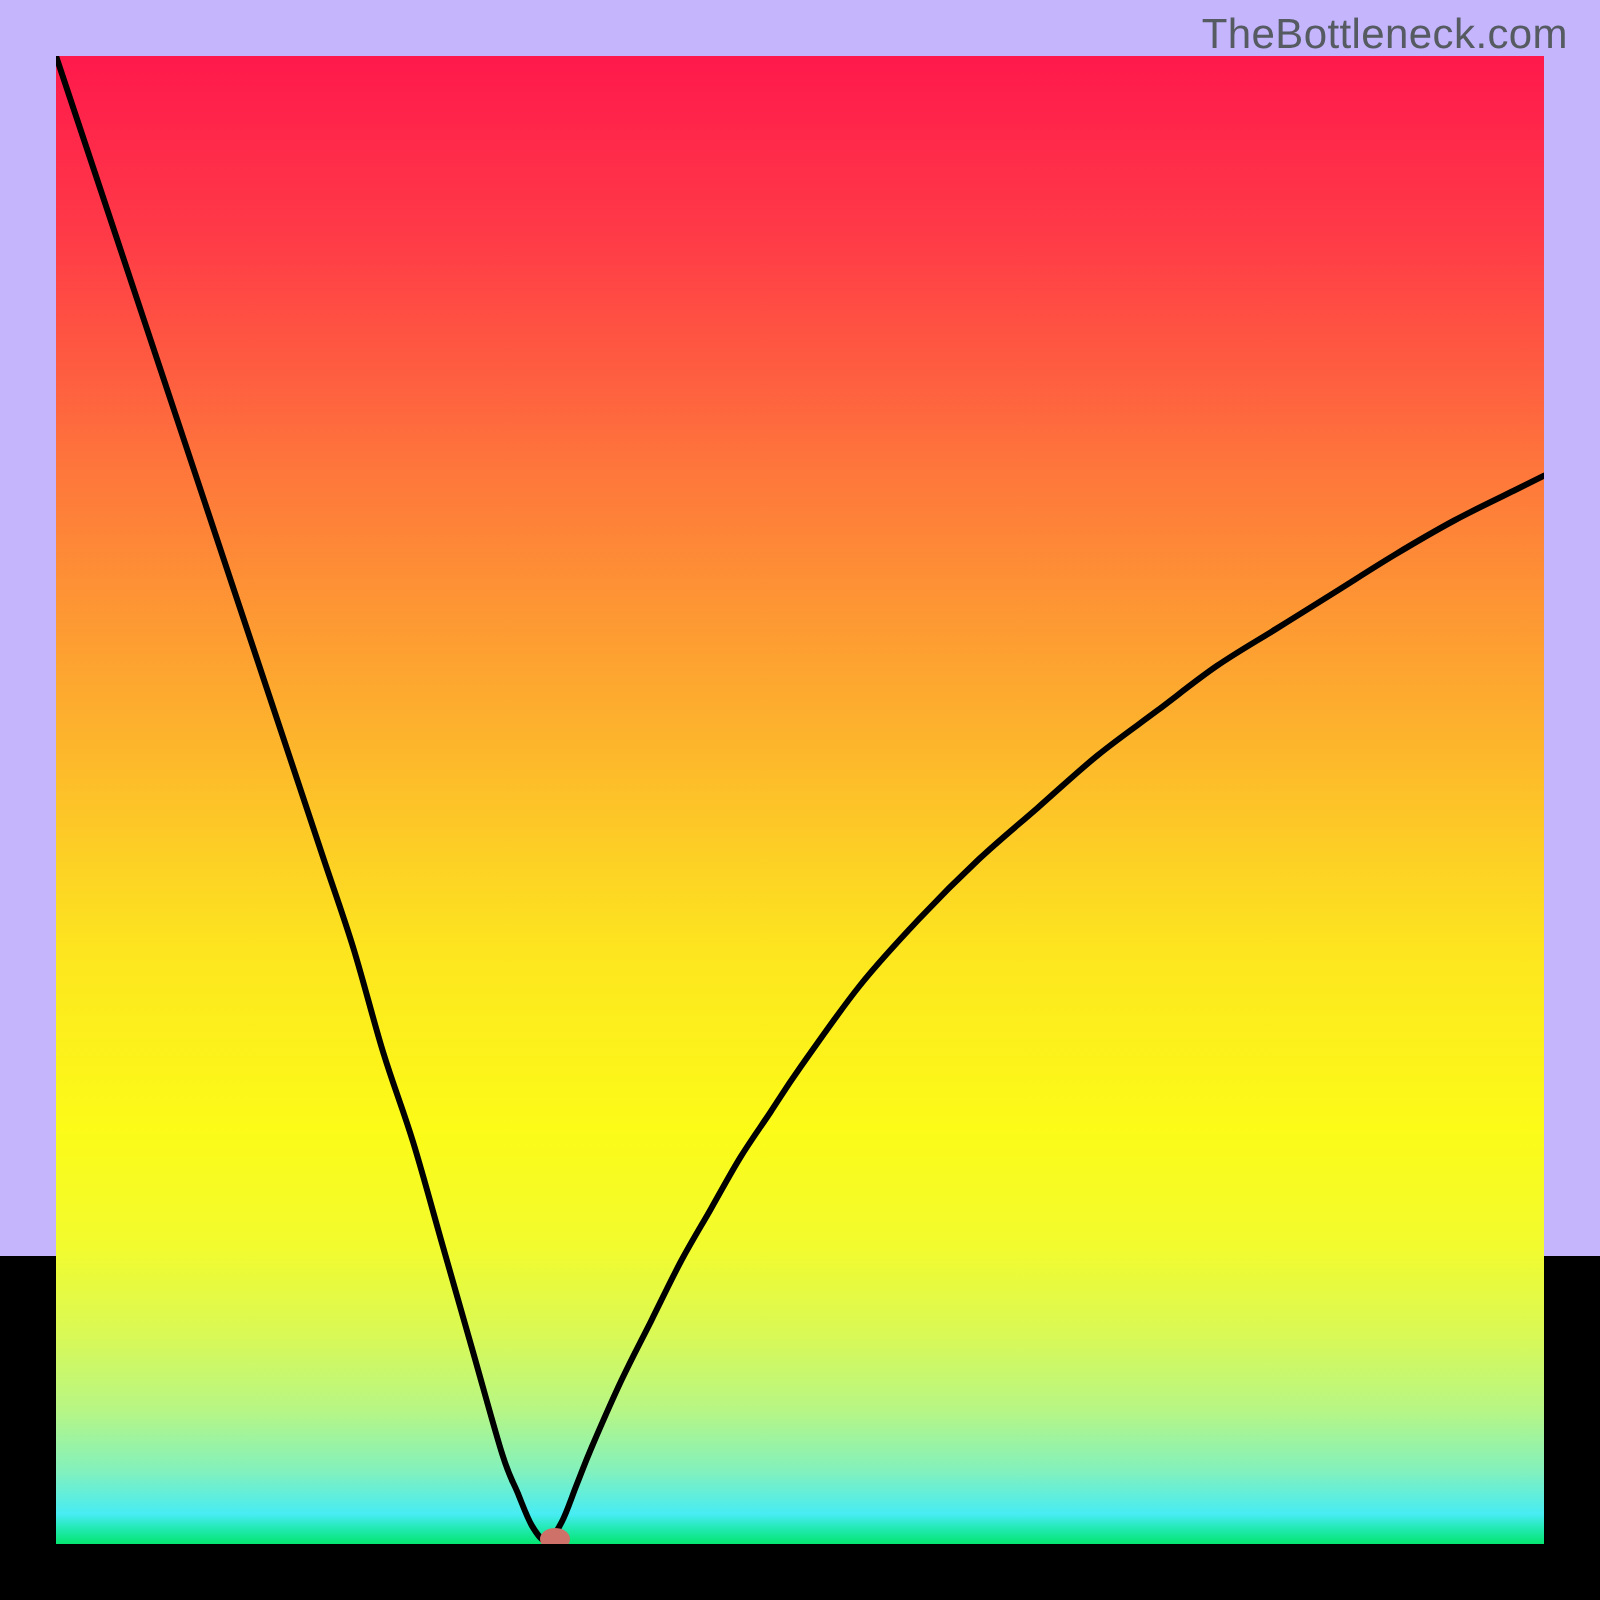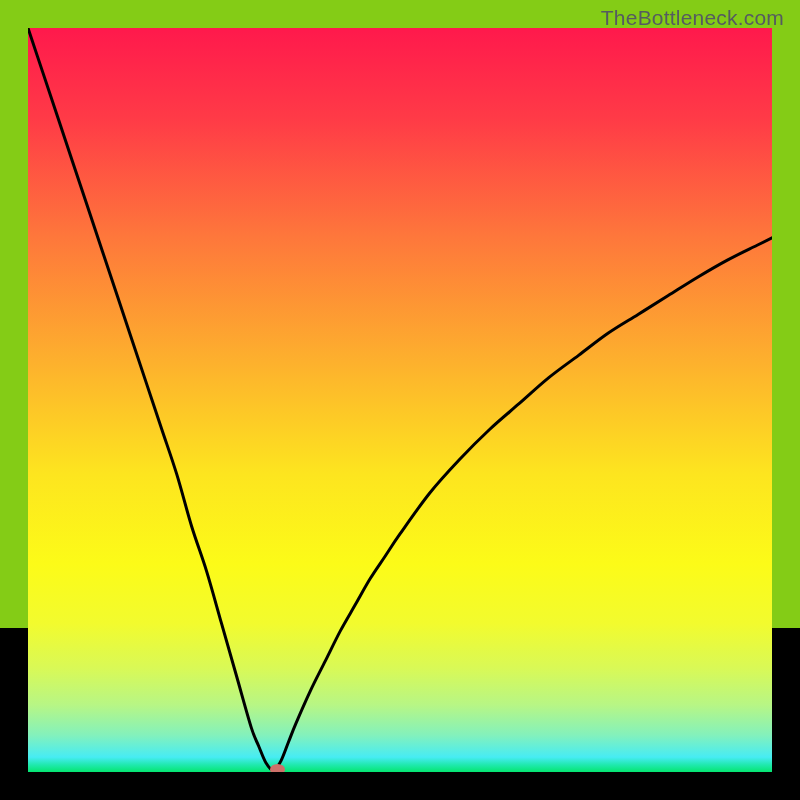--- a/index.html
+++ b/index.html
@@ -8,21 +8,21 @@
     width: 800px;
     height: 800px;
     overflow: hidden;
     background: #000;
     font-family: Arial, Helvetica, sans-serif;
   }
   .frame {
     position: absolute;
     left: 0; top: 0;
     width: 800px; height: 628px;
-    background: #84cc16;
+    background: #c4b5fd;
   }
   .plot-area {
     position: absolute;
     left: 28px;
     top: 28px;
     width: 744px;
     height: 744px;
     overflow: hidden;
   }
   .gradient-bg {

